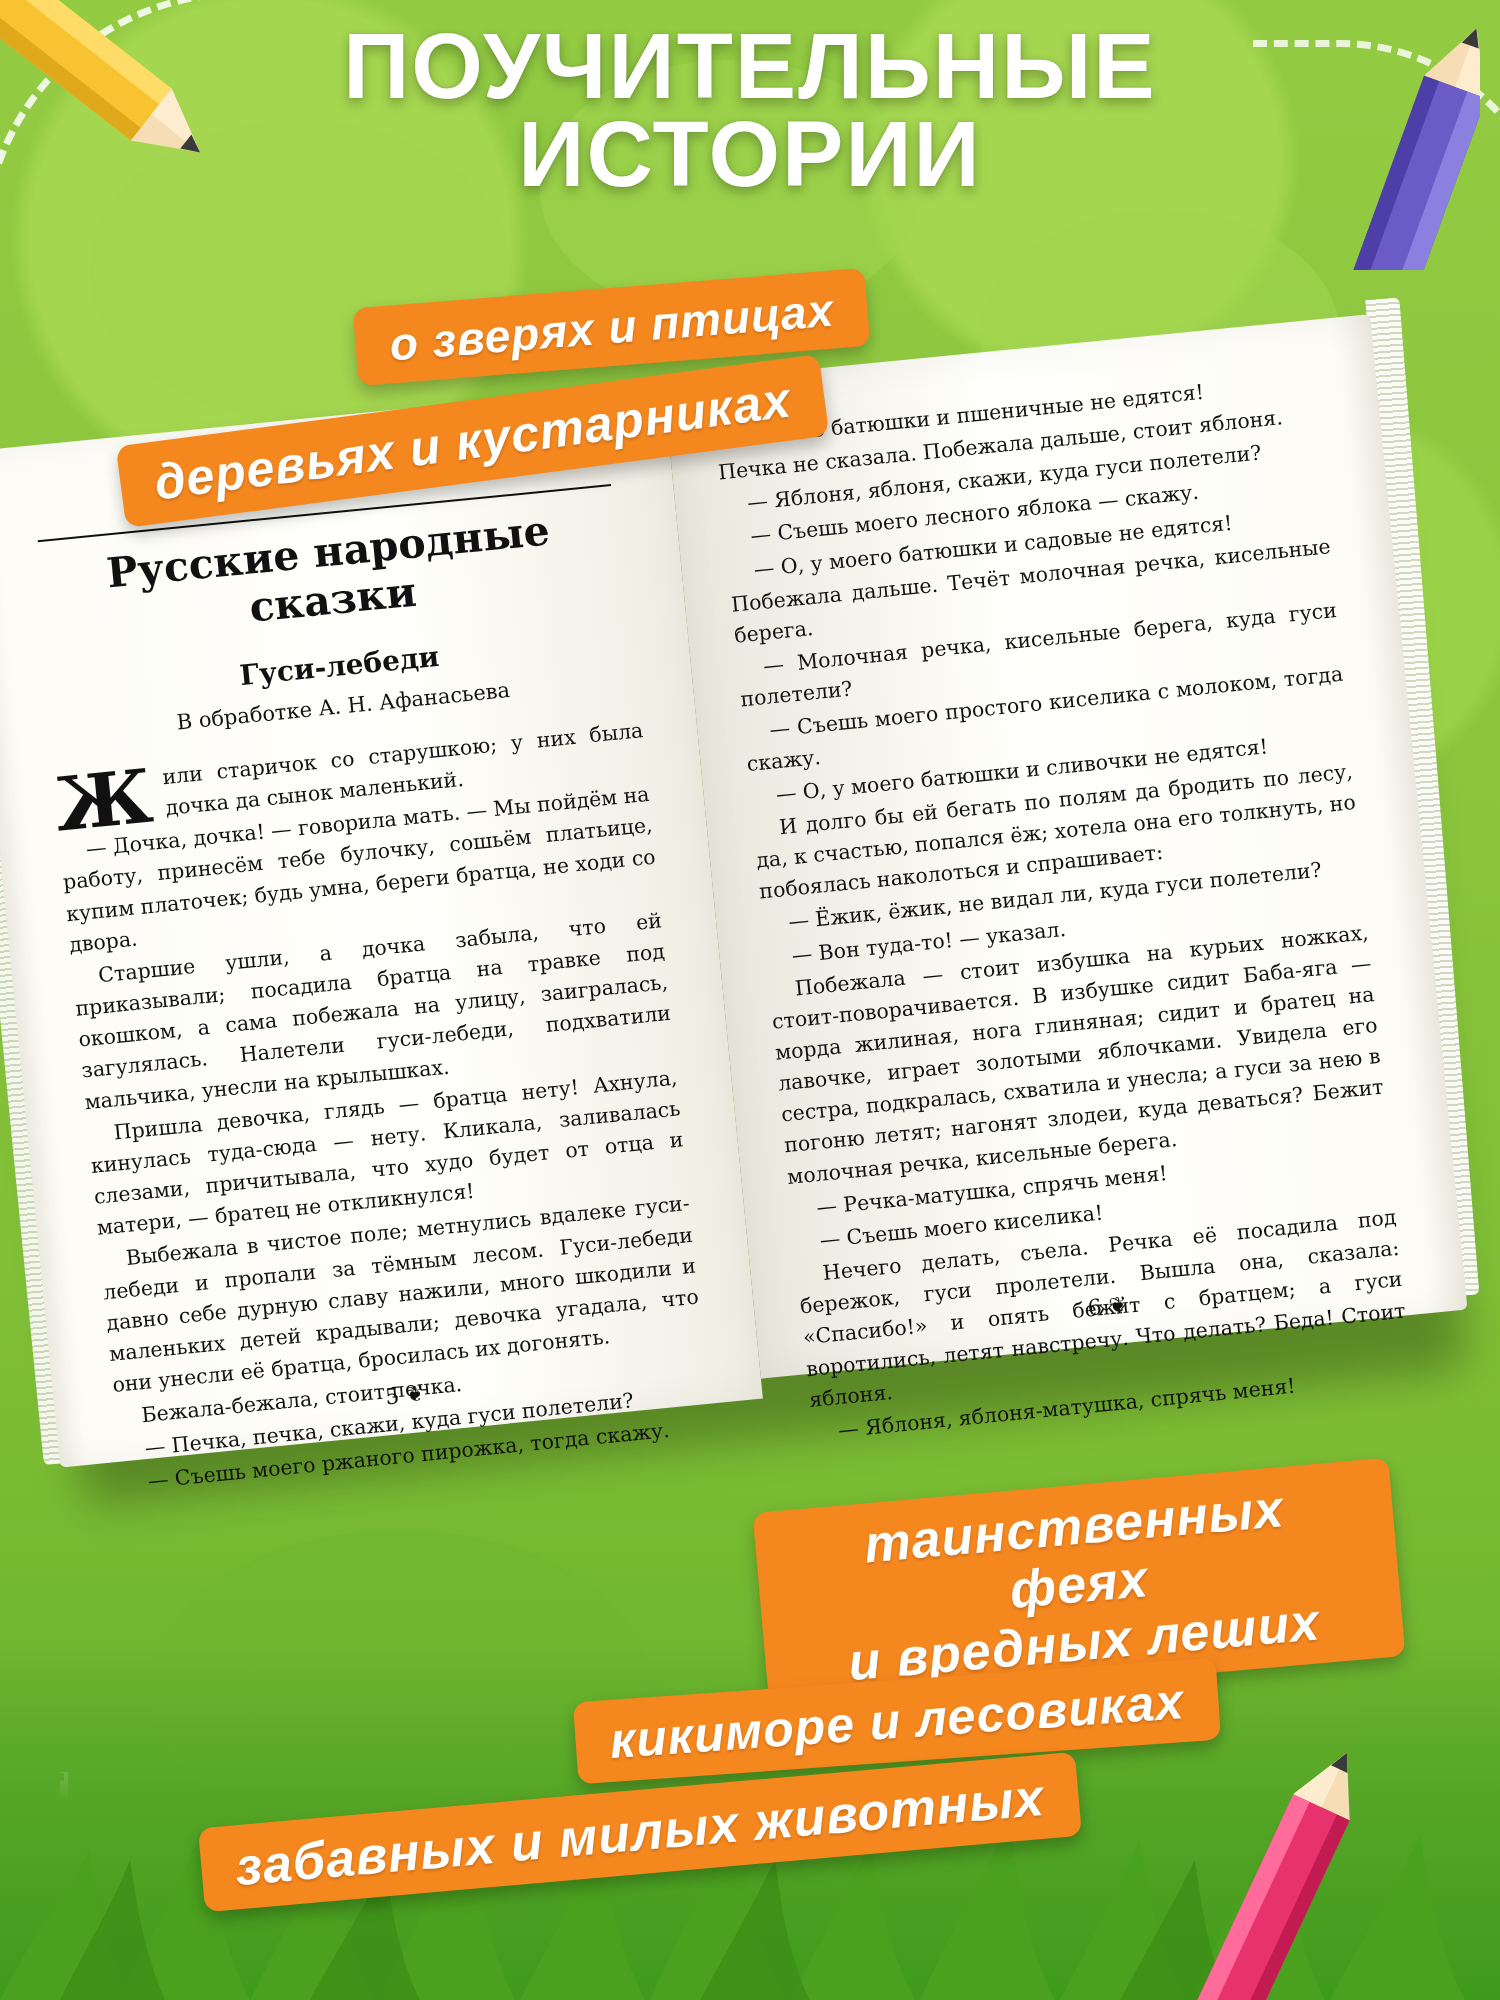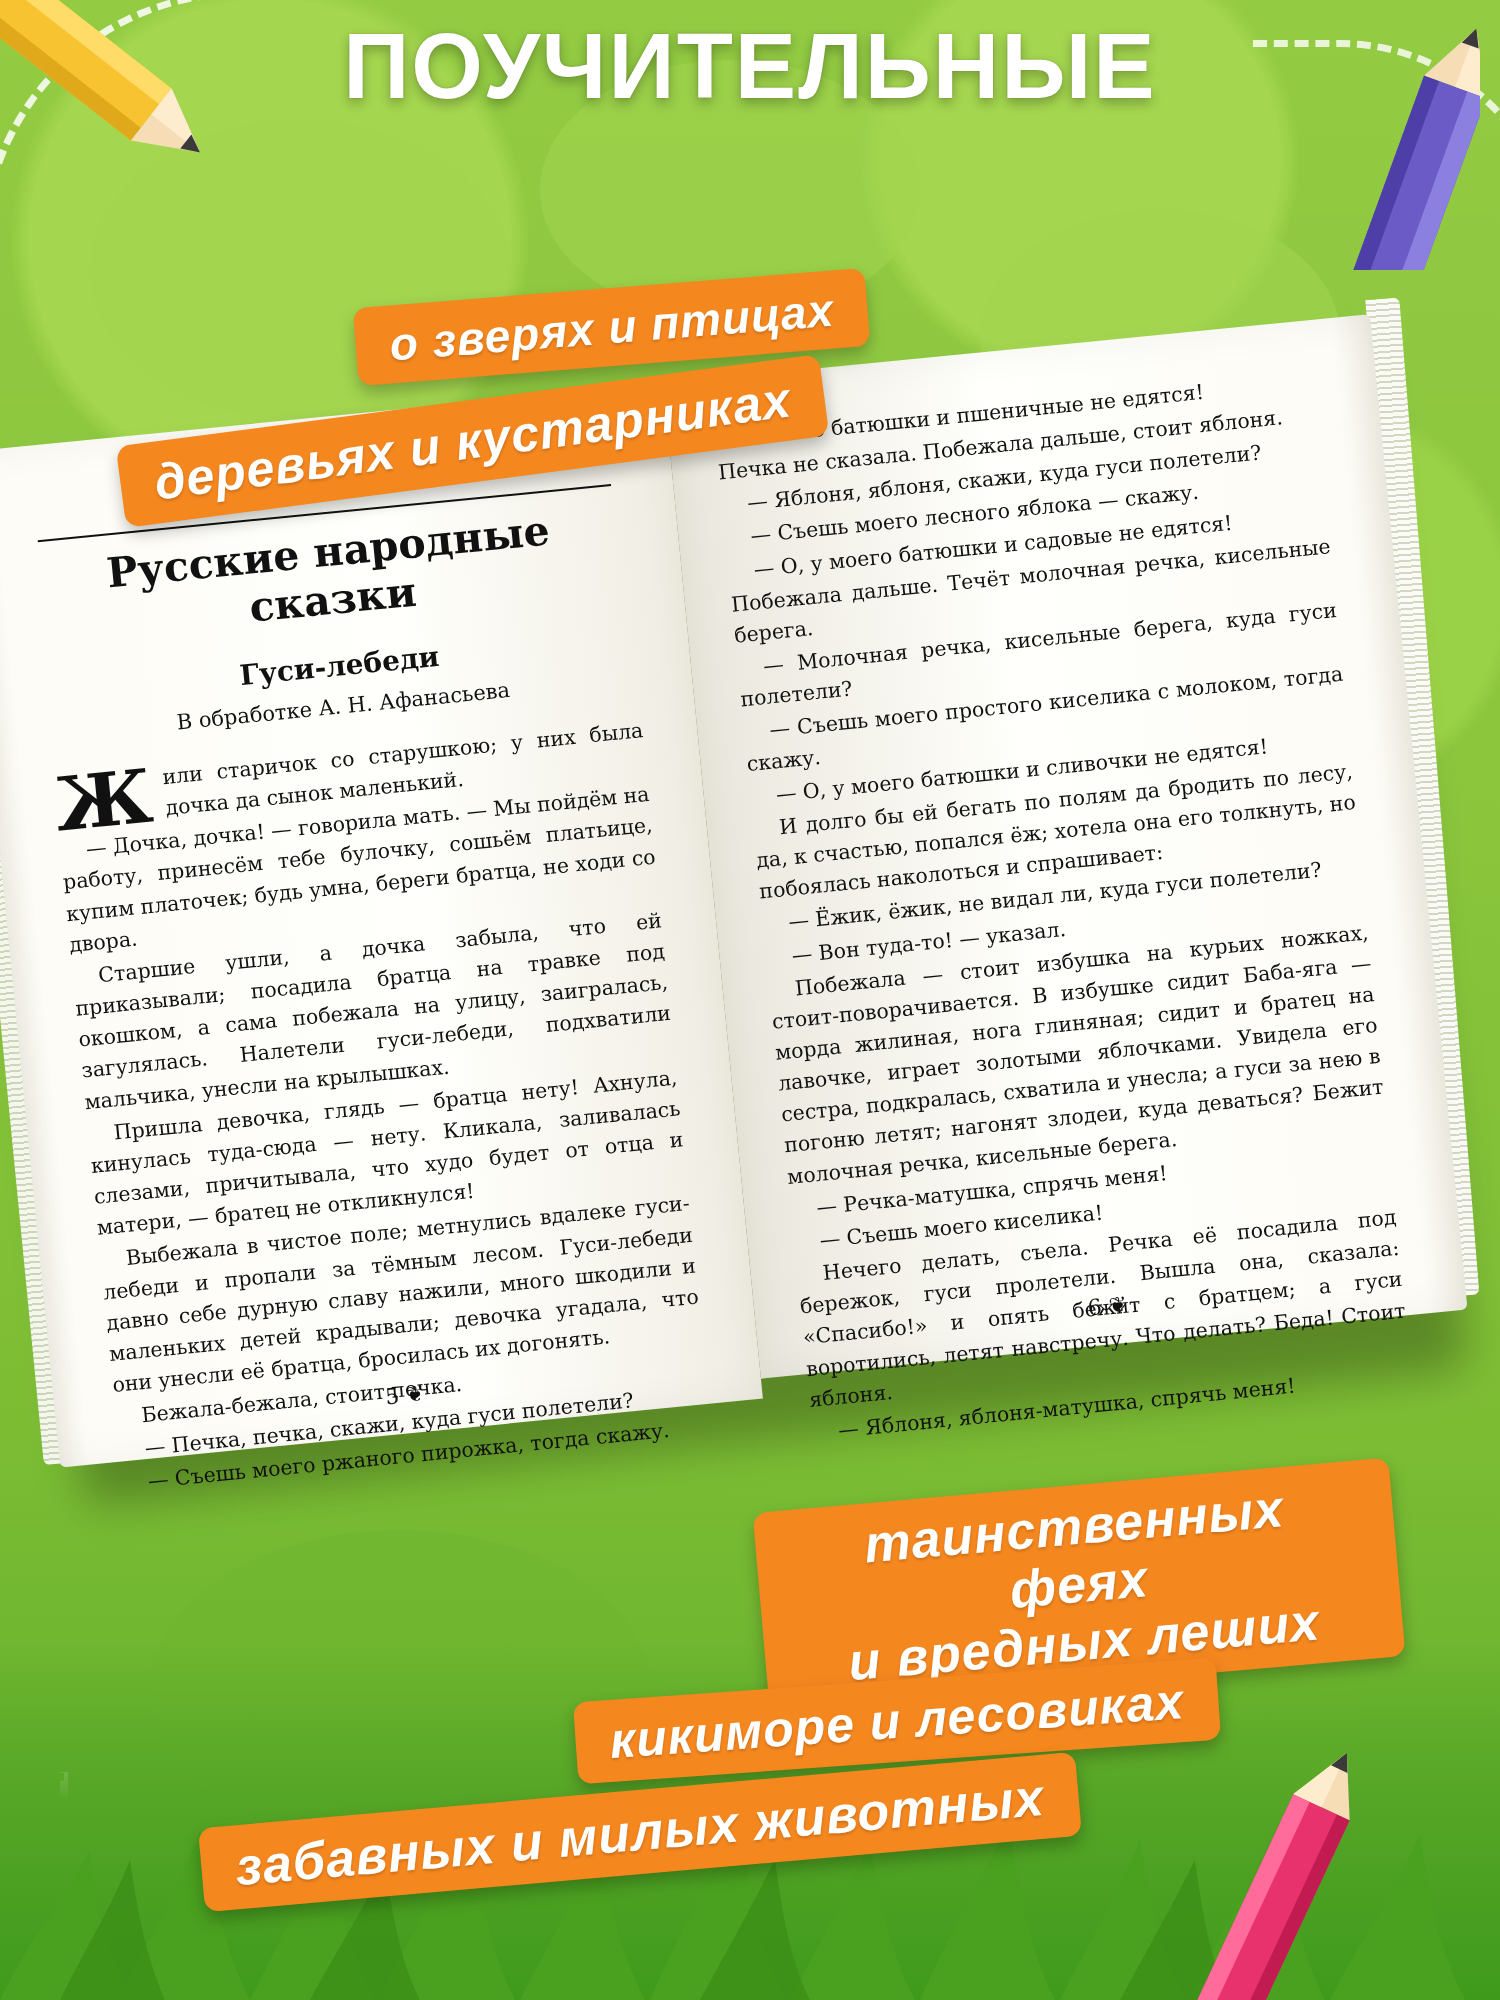--- a/index.html
+++ b/index.html
@@ -227,20 +227,21 @@
       <rect x="128" y="60" width="14" height="250" fill="#c11b52"></rect>
       <polygon points="80,60 111,0 142,60" fill="#f6ddb6"></polygon>
       <polygon points="80,60 111,0 111,60" fill="#fdeccd"></polygon>
       <polygon points="102,18 111,0 120,18" fill="#3a3a3a"></polygon>
     </g>
   </svg>
 </div>
 
 <div class="title">
   <span>ПОУЧИТЕЛЬНЫЕ</span>
+  <span class="l2">ИСТОРИИ</span>
 </div>
 
 <div class="book">
   <div class="book-shadow"></div>
   <div class="page-stack"></div>
   <div class="page-stack-r"></div>
 
   <div class="page page-left">
     <div class="page-inner">
       <div class="orn">❧❦❧</div>

